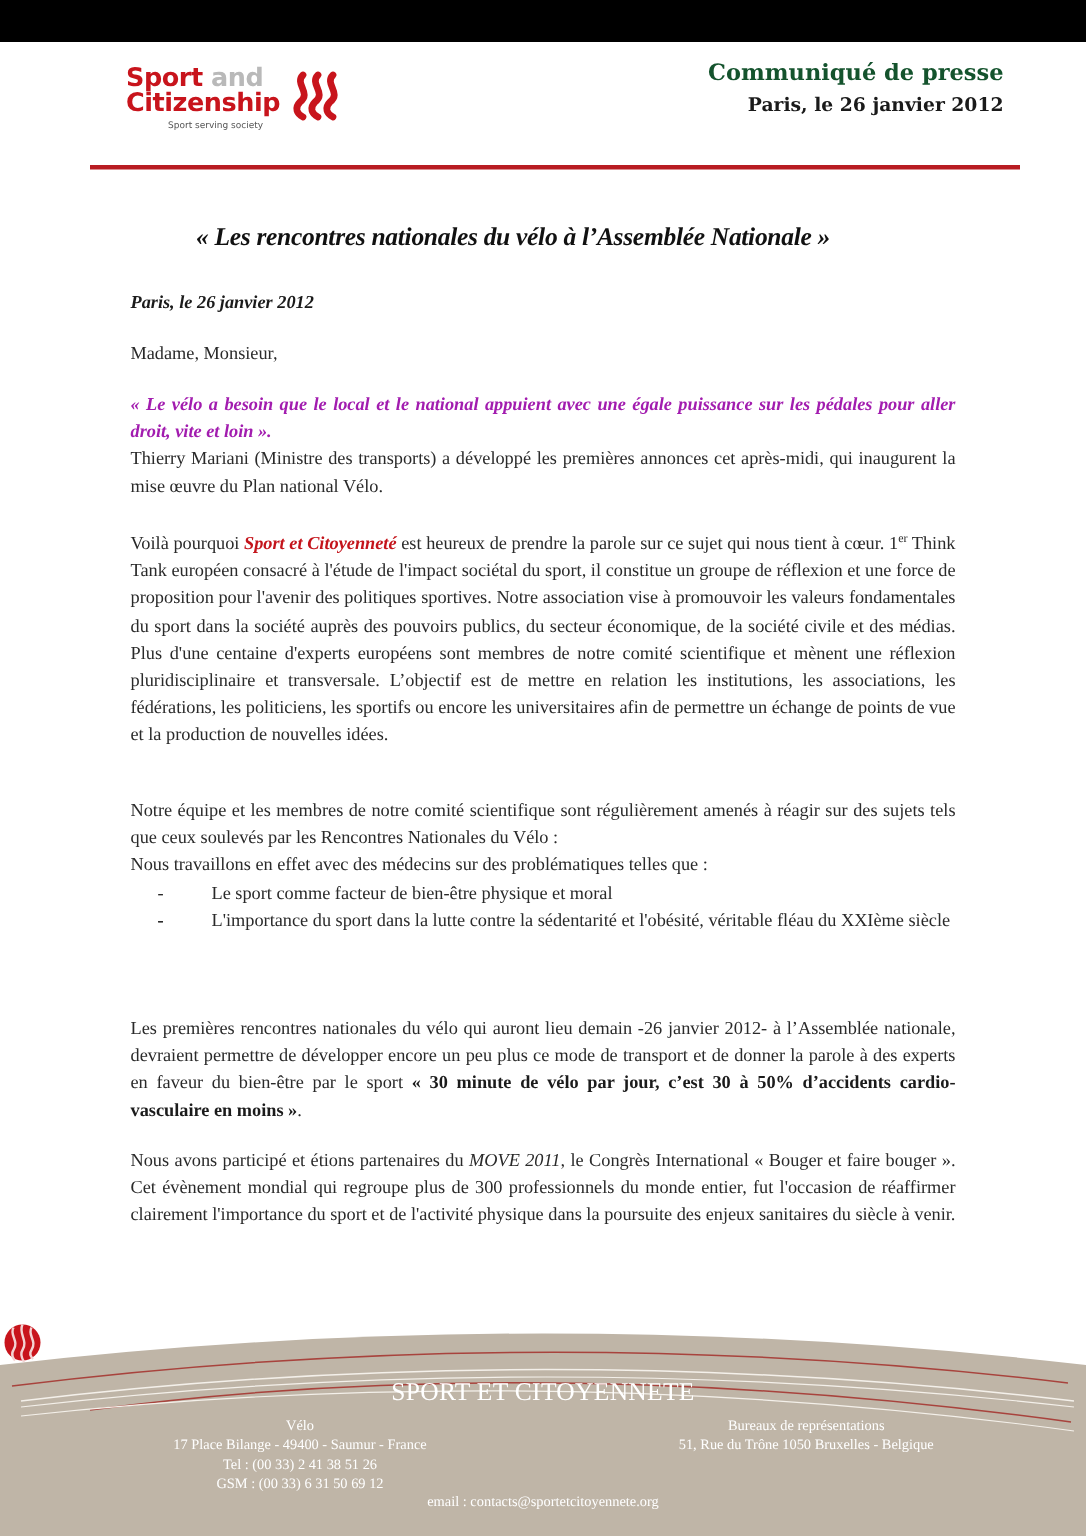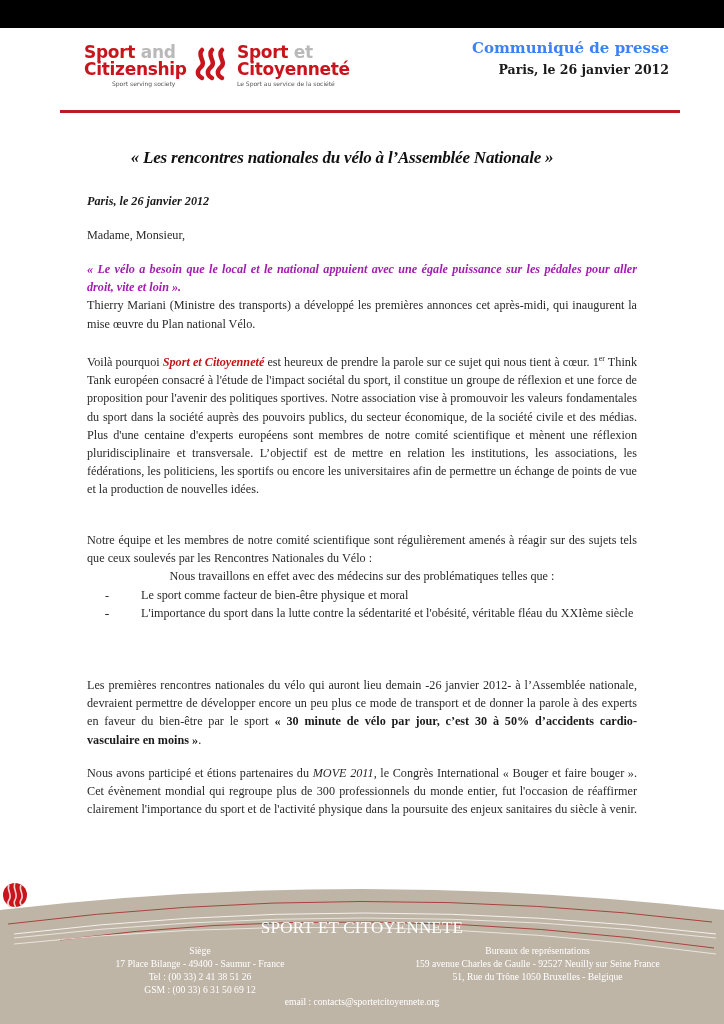--- a/index.html
+++ b/index.html
@@ -15,21 +15,21 @@
   .logo { position:absolute; top:44px; left:84px; height:52px; width:270px; }
   .logo-block { position:absolute; top:0; font-family:"DejaVu Sans", "Liberation Sans", sans-serif; font-weight:bold; line-height:17px; font-size:17px; letter-spacing:-0.3px; }
   .logo-block .red { color:#c8141c; }
   .logo-block .grey { color:#b9b9b9; }
   .logo-block .tag { font-size:6px; font-weight:normal; color:#555; line-height:8px; margin-top:2px; letter-spacing:0; }
   .logo-en { left:0; }
   .logo-fr { left:153px; }
   .logo-mark { position:absolute; left:108px; top:2px; width:40px; height:36px; }
 
   .press { position:absolute; right:55px; top:38px; text-align:right; font-family:"DejaVu Serif", serif; }
-  .press .t1 { color:#3b82f6; font-weight:bold; font-size:15px; line-height:20px; }
+  .press .t1 { color:#14532d; font-weight:bold; font-size:15px; line-height:20px; }
   .press .t2 { color:#1a1a1a; font-weight:bold; font-size:12.5px; line-height:20px; margin-top:2px; }
 
   .redline { position:absolute; left:60px; top:110px; width:620px; height:3px; background:#b81c22; }
 
   .title { position:absolute; left:0; width:684px; top:148px; text-align:center; font-style:italic; font-weight:bold; font-size:17px; color:#111; font-family:"Liberation Serif", serif; letter-spacing:-0.2px; }
 
   .content { position:absolute; left:87px; width:550px; font-size:12.2px; line-height:18.2px; color:#2a2a2a; font-family:"Liberation Serif", serif; }
   .content p { margin:0; text-align:justify; }
   .date { top:192px; font-style:italic; font-weight:bold; color:#1b1b1b; }
   .salut { top:226px; }
@@ -68,25 +68,20 @@
     <div class="red">Citizenship</div>
     <div class="tag" style="padding-left:28px">Sport serving society</div>
   </div>
   <svg class="logo-mark" viewBox="0 0 40 36">
     <g fill="none" stroke="#c8141c" stroke-width="4.5" stroke-linecap="round">
       <path d="M10 4 C4 10, 16 16, 8 22 C4 26, 6 30, 10 32"></path>
       <path d="M20 4 C14 10, 26 16, 18 22 C14 26, 16 30, 20 32"></path>
       <path d="M30 4 C24 10, 36 16, 28 22 C24 26, 26 30, 30 32"></path>
     </g>
   </svg>
-  <div class="logo-block logo-fr">
-    <div><span class="red">Sport</span><span class="grey"> et</span></div>
-    <div class="red">Citoyenneté</div>
-    <div class="tag">Le Sport au service de la société</div>
-  </div>
 </div>
 
 <div class="press">
   <div class="t1">Communiqué de presse</div>
   <div class="t2">Paris, le 26 janvier 2012</div>
 </div>
 
 <div class="redline"></div>
 
 <div class="title">« Les rencontres nationales du vélo à l’Assemblée Nationale »</div>
@@ -98,21 +93,21 @@
   <p class="q">« Le vélo a besoin que le local et le national appuient avec une égale puissance sur les pédales pour aller droit, vite et loin ».</p>
   <p>Thierry Mariani (Ministre des transports) a développé les premières annonces cet après-midi, qui inaugurent la mise œuvre du Plan national Vélo.</p>
 </div>
 
 <div class="content p2">
   <p><span>Voilà pourquoi </span><span class="brand">Sport et Citoyenneté</span><span> est heureux de prendre la parole sur ce sujet qui nous tient à cœur. 1</span><sup style="font-size:8px">er</sup><span> Think Tank européen consacré à l'étude de l'impact sociétal du sport, il constitue un groupe de réflexion et une force de proposition pour l'avenir des politiques sportives. Notre association vise à promouvoir les valeurs fondamentales du sport dans la société auprès des pouvoirs publics, du secteur économique, de la société civile et des médias. Plus d'une centaine d'experts européens sont membres de notre comité scientifique et mènent une réflexion pluridisciplinaire et transversale. L’objectif est de mettre en relation les institutions, les associations, les fédérations, les politiciens, les sportifs ou encore les universitaires afin de permettre un échange de points de vue et la production de nouvelles idées.</span></p>
 </div>
 
 <div class="content p3">
   <p>Notre équipe et les membres de notre comité scientifique sont régulièrement amenés à réagir sur des sujets tels que ceux soulevés par les Rencontres Nationales du Vélo :</p>
-  <p style="text-align:center">Nous travaillons en effet avec des médecins sur des problématiques telles que :</p>
+  <p style="text-align:left">Nous travaillons en effet avec des médecins sur des problématiques telles que :</p>
   <ul>
     <li><span class="dash">-</span><span>Le sport comme facteur de bien-être physique et moral</span></li>
     <li><span class="dash">-</span></li>
     <li><span class="dash">-</span><span>L'importance du sport dans la lutte contre la sédentarité et l'obésité, véritable fléau du XXIème siècle</span></li>
   </ul>
 </div>
 
 <div class="content p4">
   <p><span>Les premières rencontres nationales du vélo qui auront lieu demain -26 janvier 2012- à l’Assemblée nationale, devraient permettre de développer encore un peu plus ce mode de transport et de donner la parole à des experts en faveur du bien-être par le sport </span><b>« 30 minute de vélo par jour, c’est 30 à 50% d’accidents cardio-vasculaire en moins »</b><span>.</span></p>
 </div>
@@ -125,28 +120,27 @@
   <svg width="724" height="144" viewBox="0 0 724 144">
     <path d="M0 30 Q362 -12 724 30 L724 144 L0 144 Z" fill="#bfb5a7"></path>
     <path d="M8 44 Q362 0 712 42" fill="none" stroke="#a8433d" stroke-width="1"></path>
     <path d="M14 54 Q362 12 716 54" fill="none" stroke="#f4f0ea" stroke-width="1"></path>
     <path d="M14 58 Q362 18 716 58" fill="none" stroke="#f4f0ea" stroke-width="0.8"></path>
     <path d="M60 60 Q362 20 714 68" fill="none" stroke="#a8433d" stroke-width="1"></path>
     <path d="M14 64 Q362 26 716 74" fill="none" stroke="#f4f0ea" stroke-width="0.8"></path>
   </svg>
   <div class="f-title">SPORT ET CITOYENNETE</div>
   <div class="f-col f-left">
-    <div>Siège</div>
+    <div>Vélo</div>
     <div>17 Place Bilange -  49400 - Saumur - France</div>
     <div>Tel : (00 33)  2 41 38 51 26</div>
     <div>GSM : (00 33) 6 31 50 69 12</div>
   </div>
   <div class="f-col f-right">
     <div>Bureaux de représentations</div>
-    <div>159 avenue Charles de Gaulle - 92527 Neuilly sur Seine France</div>
     <div>51, Rue du Trône  1050 Bruxelles - Belgique</div>
   </div>
   <div class="f-email">email : contacts@sportetcitoyennete.org</div>
   <svg class="f-mark" viewBox="0 0 30 30">
     <circle cx="15" cy="15" r="12" fill="#c8141c"></circle>
     <g fill="none" stroke="#f3d2d2" stroke-width="1.6">
       <path d="M9 5 C6 10, 13 14, 9 20 C7 23, 9 26, 10 27"></path>
       <path d="M15 3 C12 9, 19 14, 15 20 C13 23, 15 26, 16 28"></path>
       <path d="M21 5 C18 10, 25 14, 21 20 C19 23, 21 25, 22 26"></path>
     </g>

